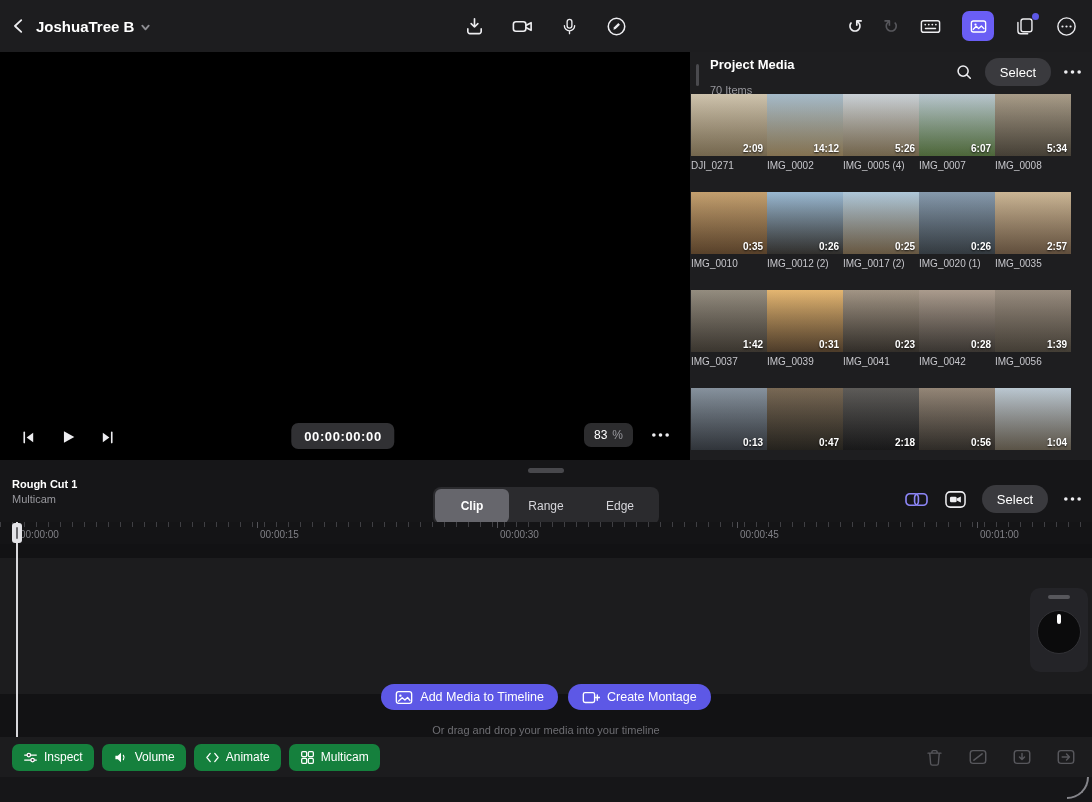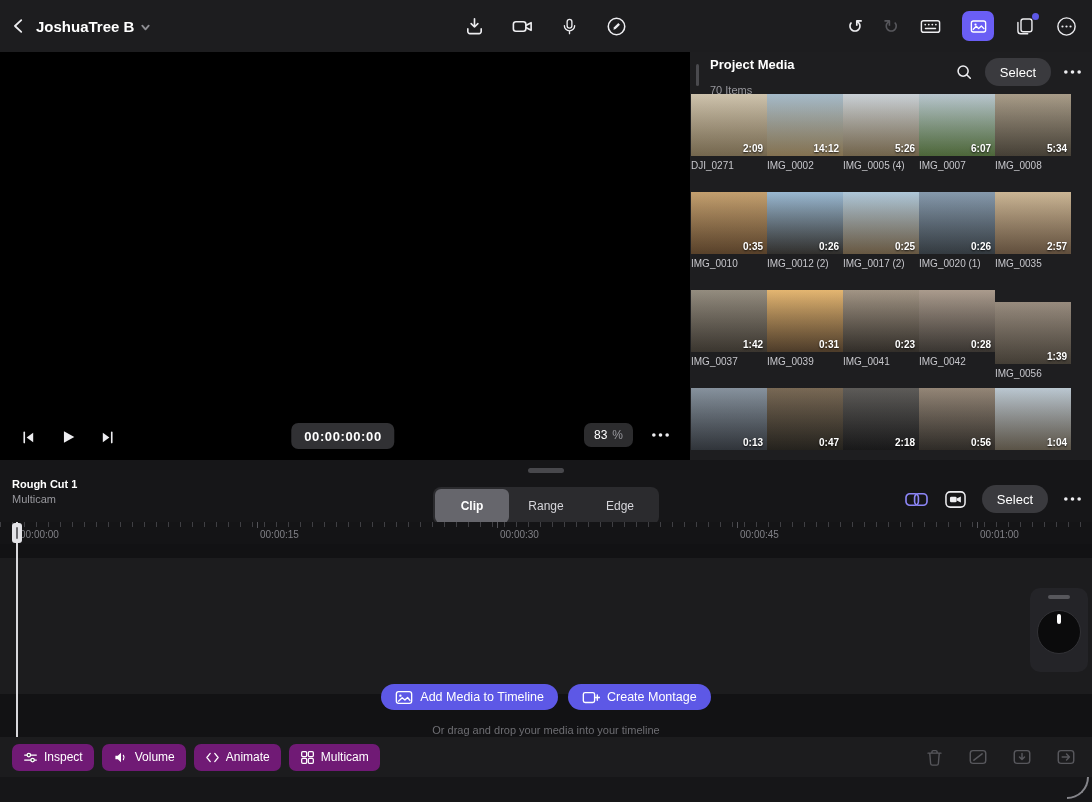--- a/index.html
+++ b/index.html
@@ -84,21 +84,21 @@
            display:flex;align-items:center;gap:7px;padding:0 14px;}
   .hint{position:absolute;left:0;right:0;top:180px;text-align:center;font-size:11px;color:#6e6e73;}
 
   .jog{position:absolute;right:4px;top:128px;width:58px;height:84px;background:#242428;border-radius:10px;z-index:8;}
   .jog-grip{position:absolute;left:50%;top:7px;transform:translateX(-50%);width:22px;height:4px;border-radius:2px;background:#57575c;}
   .jog-wheel{position:absolute;left:7px;top:22px;width:44px;height:44px;border-radius:50%;background:#0b0b0c;border:1px solid #323236;box-sizing:border-box;}
   .jog-notch{position:absolute;left:50%;top:3px;transform:translateX(-50%);width:4px;height:10px;border-radius:2px;background:#fff;}
 
   .tl-toolbar{position:absolute;left:0;right:0;top:277px;height:40px;background:#1c1c1e;display:flex;align-items:center;}
   .tool-group{display:flex;gap:8px;margin-left:12px;}
-  .tool-btn{height:27px;background:#701a75;border:none;border-radius:7px;color:#fff;font-size:12px;
+  .tool-btn{height:27px;background:#15803d;border:none;border-radius:7px;color:#fff;font-size:12px;
             display:flex;align-items:center;gap:6px;padding:6px 11px;}
   .tl-toolbar-right{position:absolute;right:16px;top:0;height:40px;display:flex;align-items:center;gap:24px;color:#5c5c61;}
 
   .corner-arc{position:absolute;right:3px;bottom:3px;width:20px;height:20px;
               border-right:2px solid #85858a;border-bottom:2px solid #85858a;border-bottom-right-radius:22px;}
 </style>
 </head>
 <body>
 
 <div id="app">
@@ -371,21 +371,21 @@
           </div>
           <div class="mname">IMG_0041</div>
         </div>
         <div class="media-item">
           <div class="thumb" style="background: linear-gradient(rgb(165, 149, 134), rgb(70, 65, 60));">
             <span class="dur">0:28</span>
           </div>
           <div class="mname">IMG_0042</div>
         </div>
         <div class="media-item">
-          <div class="thumb" style="background: linear-gradient(rgb(145, 132, 118), rgb(82, 75, 65)); margin-top: 12px;">
+          <div class="thumb" style="background: linear-gradient(rgb(145, 132, 118), rgb(82, 75, 65));">
             <span class="dur">1:39</span>
           </div>
           <div class="mname">IMG_0056</div>
         </div>
         <div class="media-item">
           <div class="thumb" style="background: linear-gradient(rgb(127, 139, 151), rgb(59, 64, 71));">
             <span class="dur">0:13</span>
           </div>
           <div class="mname"></div>
         </div>

